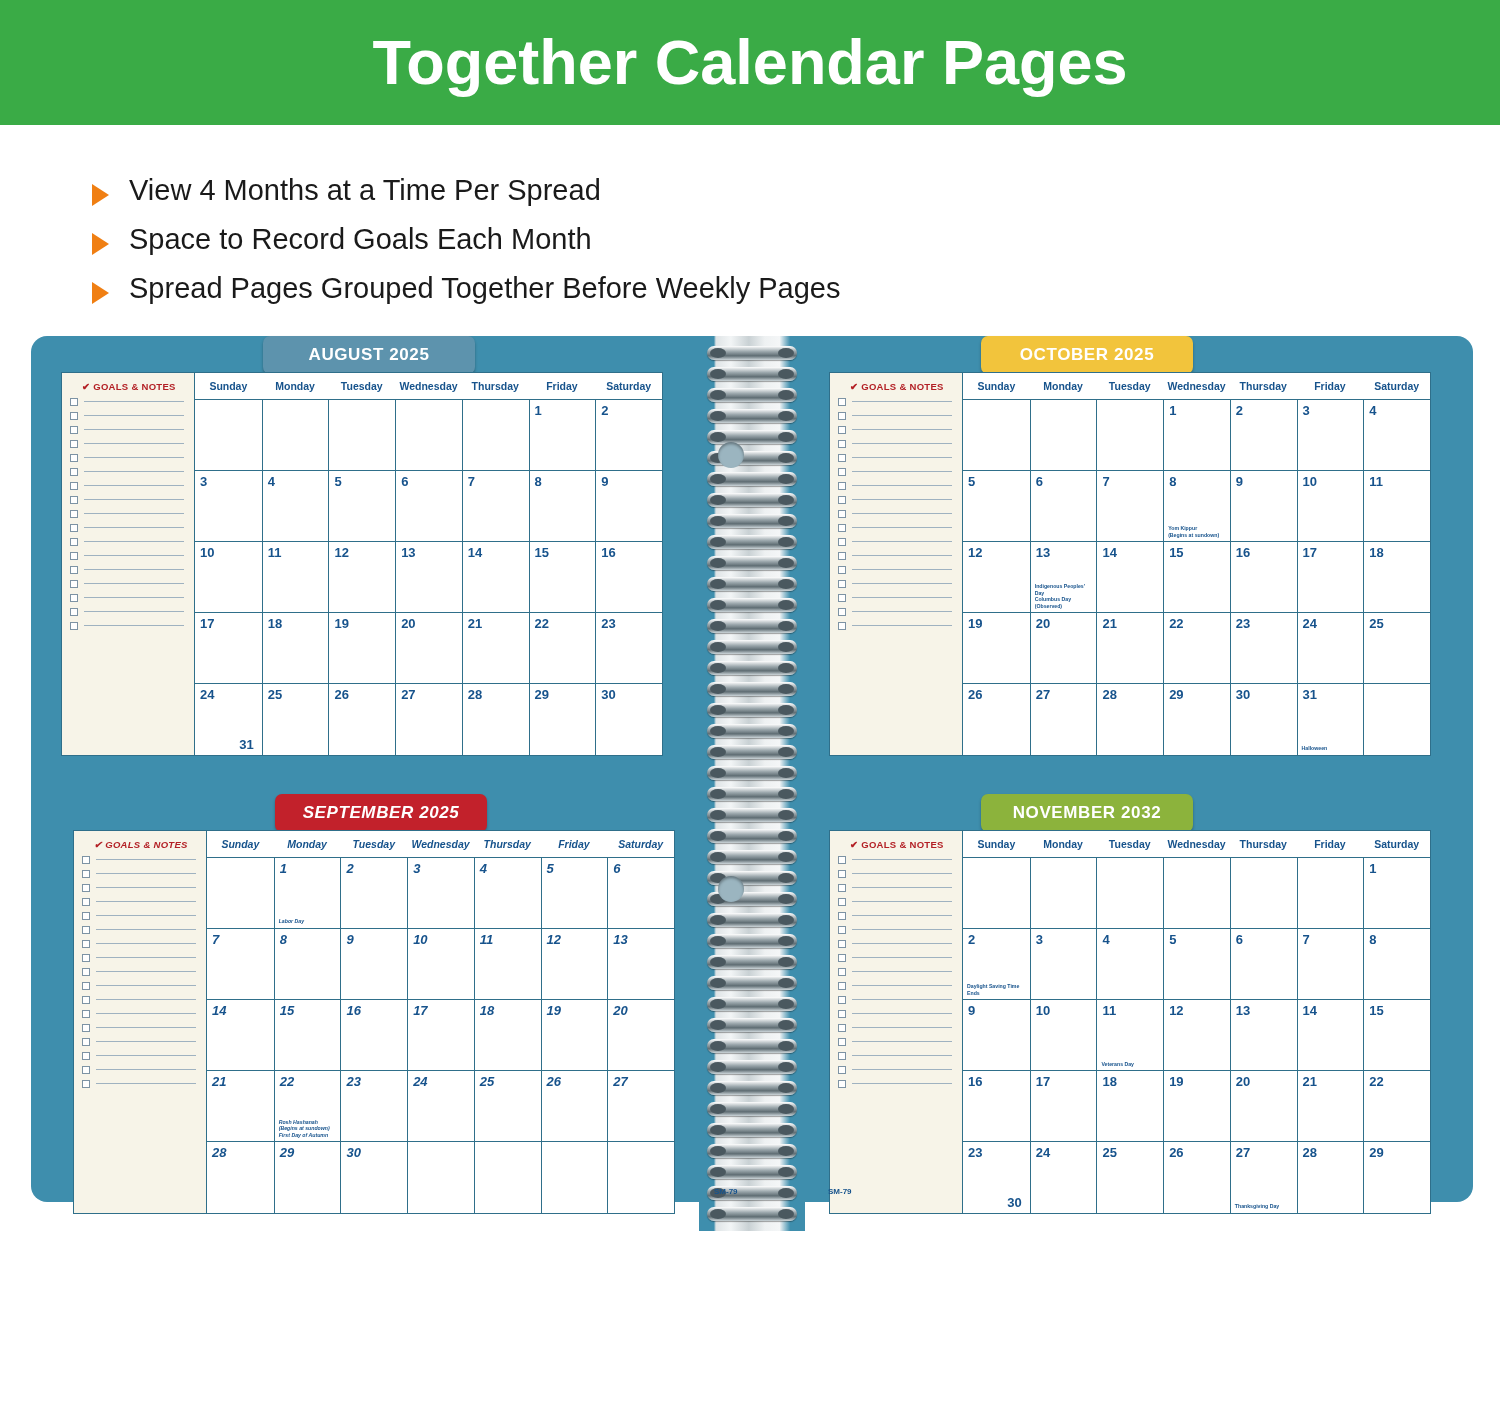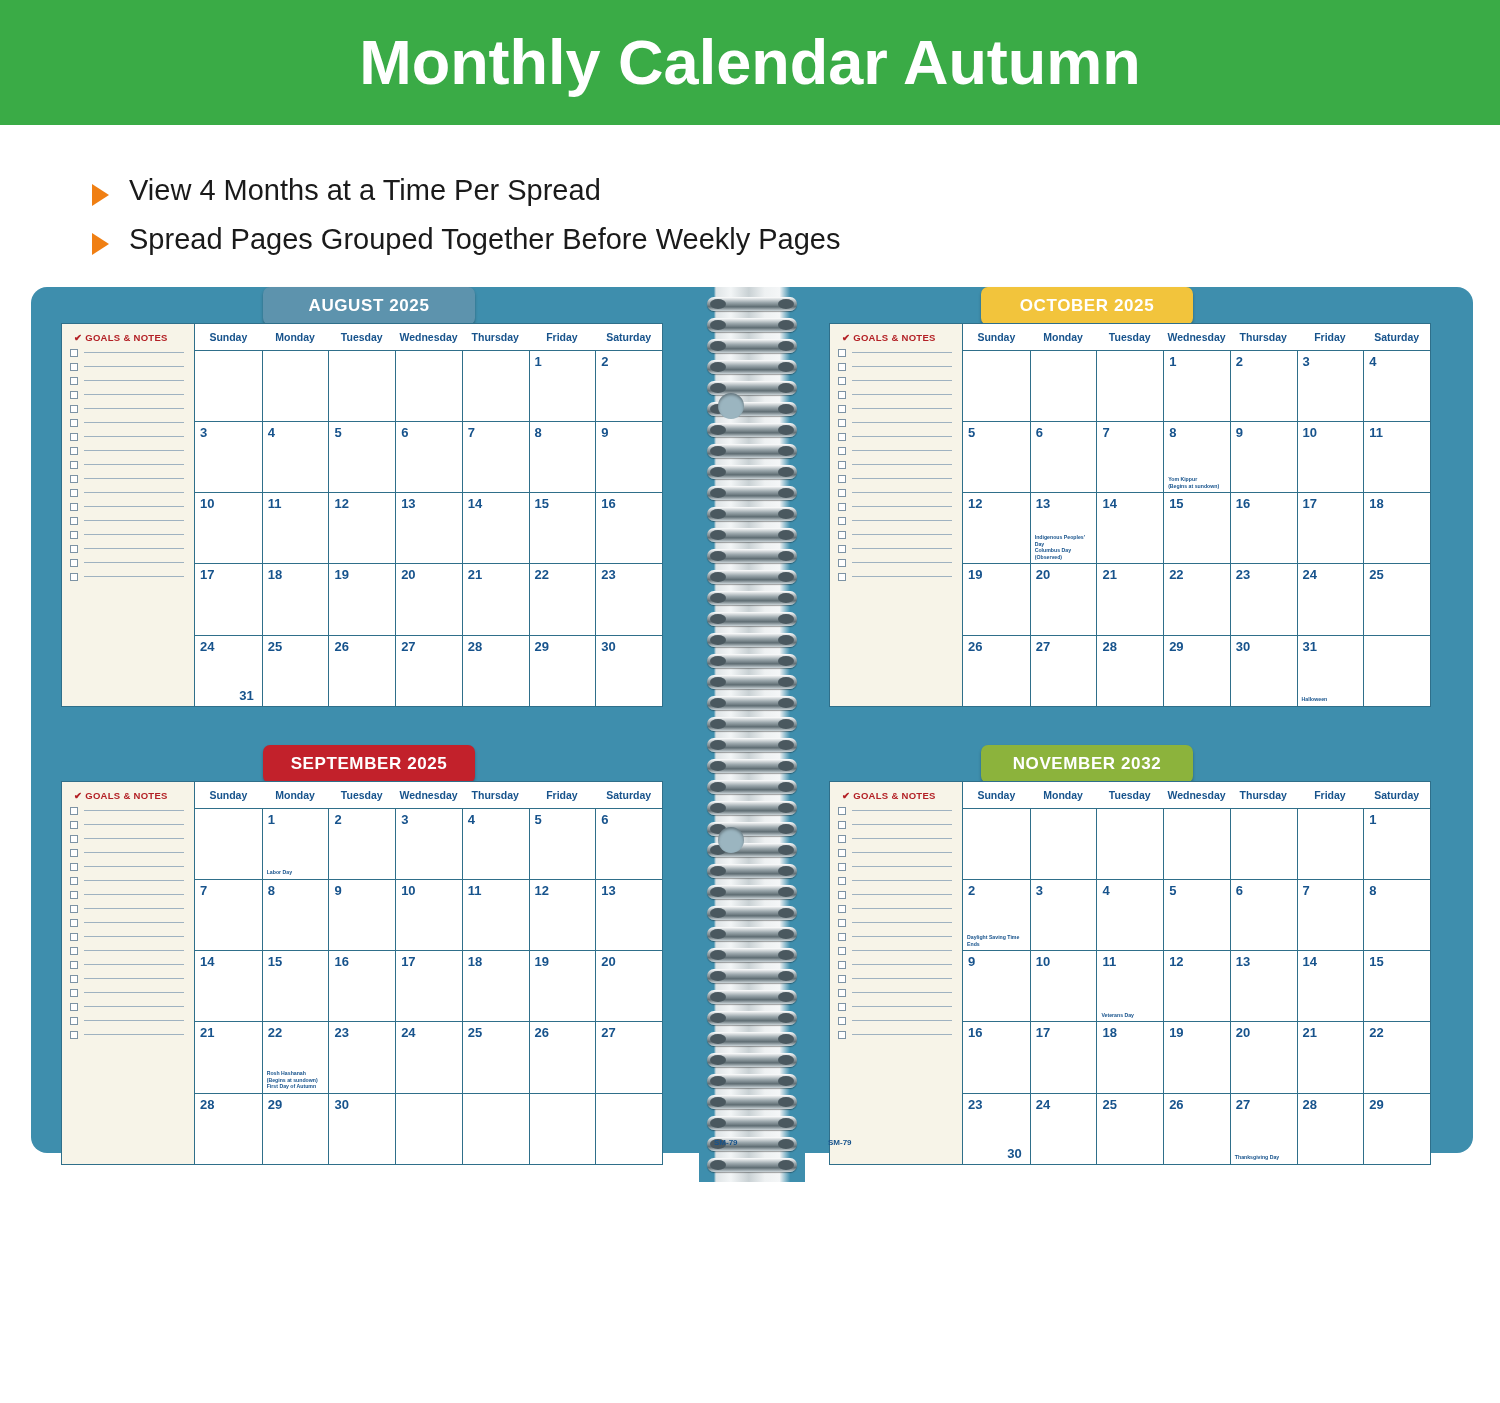--- a/index.html
+++ b/index.html
@@ -83,21 +83,21 @@
     box-shadow:0 2px 3px rgba(0,0,0,.3);
   }
   .goals{
     position:absolute;left:0;top:0;width:133px;height:100%;
     background:#f7f4e8;
     border-right:1px solid #2f6f8a;
     box-sizing:border-box;
   }
   .goals-h{
     font-size:9.5px;font-weight:bold;color:#b32025;
-    padding:8px 0 0 12px;letter-spacing:.3px;
+    padding:8px 0 0 20px;letter-spacing:.3px;
   }
   .goal-row{
     display:flex;align-items:center;margin:6px 0 0 8px;
   }
   .goal-box{
     width:6px;height:6px;border:1px solid #7d93a4;background:#fff;flex:none;
   }
   .goal-line{
     flex:1;height:1px;background:#9fb2c0;margin-left:6px;margin-right:10px;
   }
@@ -151,28 +151,32 @@
     font-size:13px;color:#17538c;font-weight:bold;
   }
   .pagecode{
     position:absolute;bottom:6px;font-size:8px;color:#17538c;font-weight:bold;
   }
 </style>
 </head>
 <body>
 
 <div class="banner">
-  <div class="banner-title">Monthly Calendar Autumn</div>
+  <div class="banner-title">Together Calendar Pages</div>
 </div>
 
 <div class="section">
   <ul class="bullets">
     <li class="bullet">
       <span class="tri"></span>
       <span class="bullet-text">View 4 Months at a Time Per Spread</span>
+    </li>
+    <li class="bullet">
+      <span class="tri"></span>
+      <span class="bullet-text">Space to Record Goals Each Month</span>
     </li>
     <li class="bullet">
       <span class="tri"></span>
       <span class="bullet-text">Spread Pages Grouped Together Before Weekly Pages</span>
     </li>
   </ul>
 </div>
 
 <div class="planner">
   <div class="spine">
@@ -698,21 +702,21 @@
               <div class="cell">
                 <span class="daynum">31</span>
                 <span class="holiday">Halloween</span>
               </div>
               <div class="cell"></div>
             </div>
           </div>
         </div>
       </div>
     </div>
-  <div class="quad" id="q2" style="left:0px;top:458px;">
+  <div class="quad" id="q2" style="left:12px;top:458px;font-style:italic;">
       <div class="month-tab" style="background: rgb(194, 33, 43); width: 212px; left: 232px;">SEPTEMBER 2025</div>
       <div class="page">
         <div class="goals">
           <div class="goals-h">✔ GOALS &amp; NOTES</div>
           <div class="goal-row">
             <span class="goal-box"></span>
             <span class="goal-line"></span>
           </div>
           <div class="goal-row">
             <span class="goal-box"></span>

